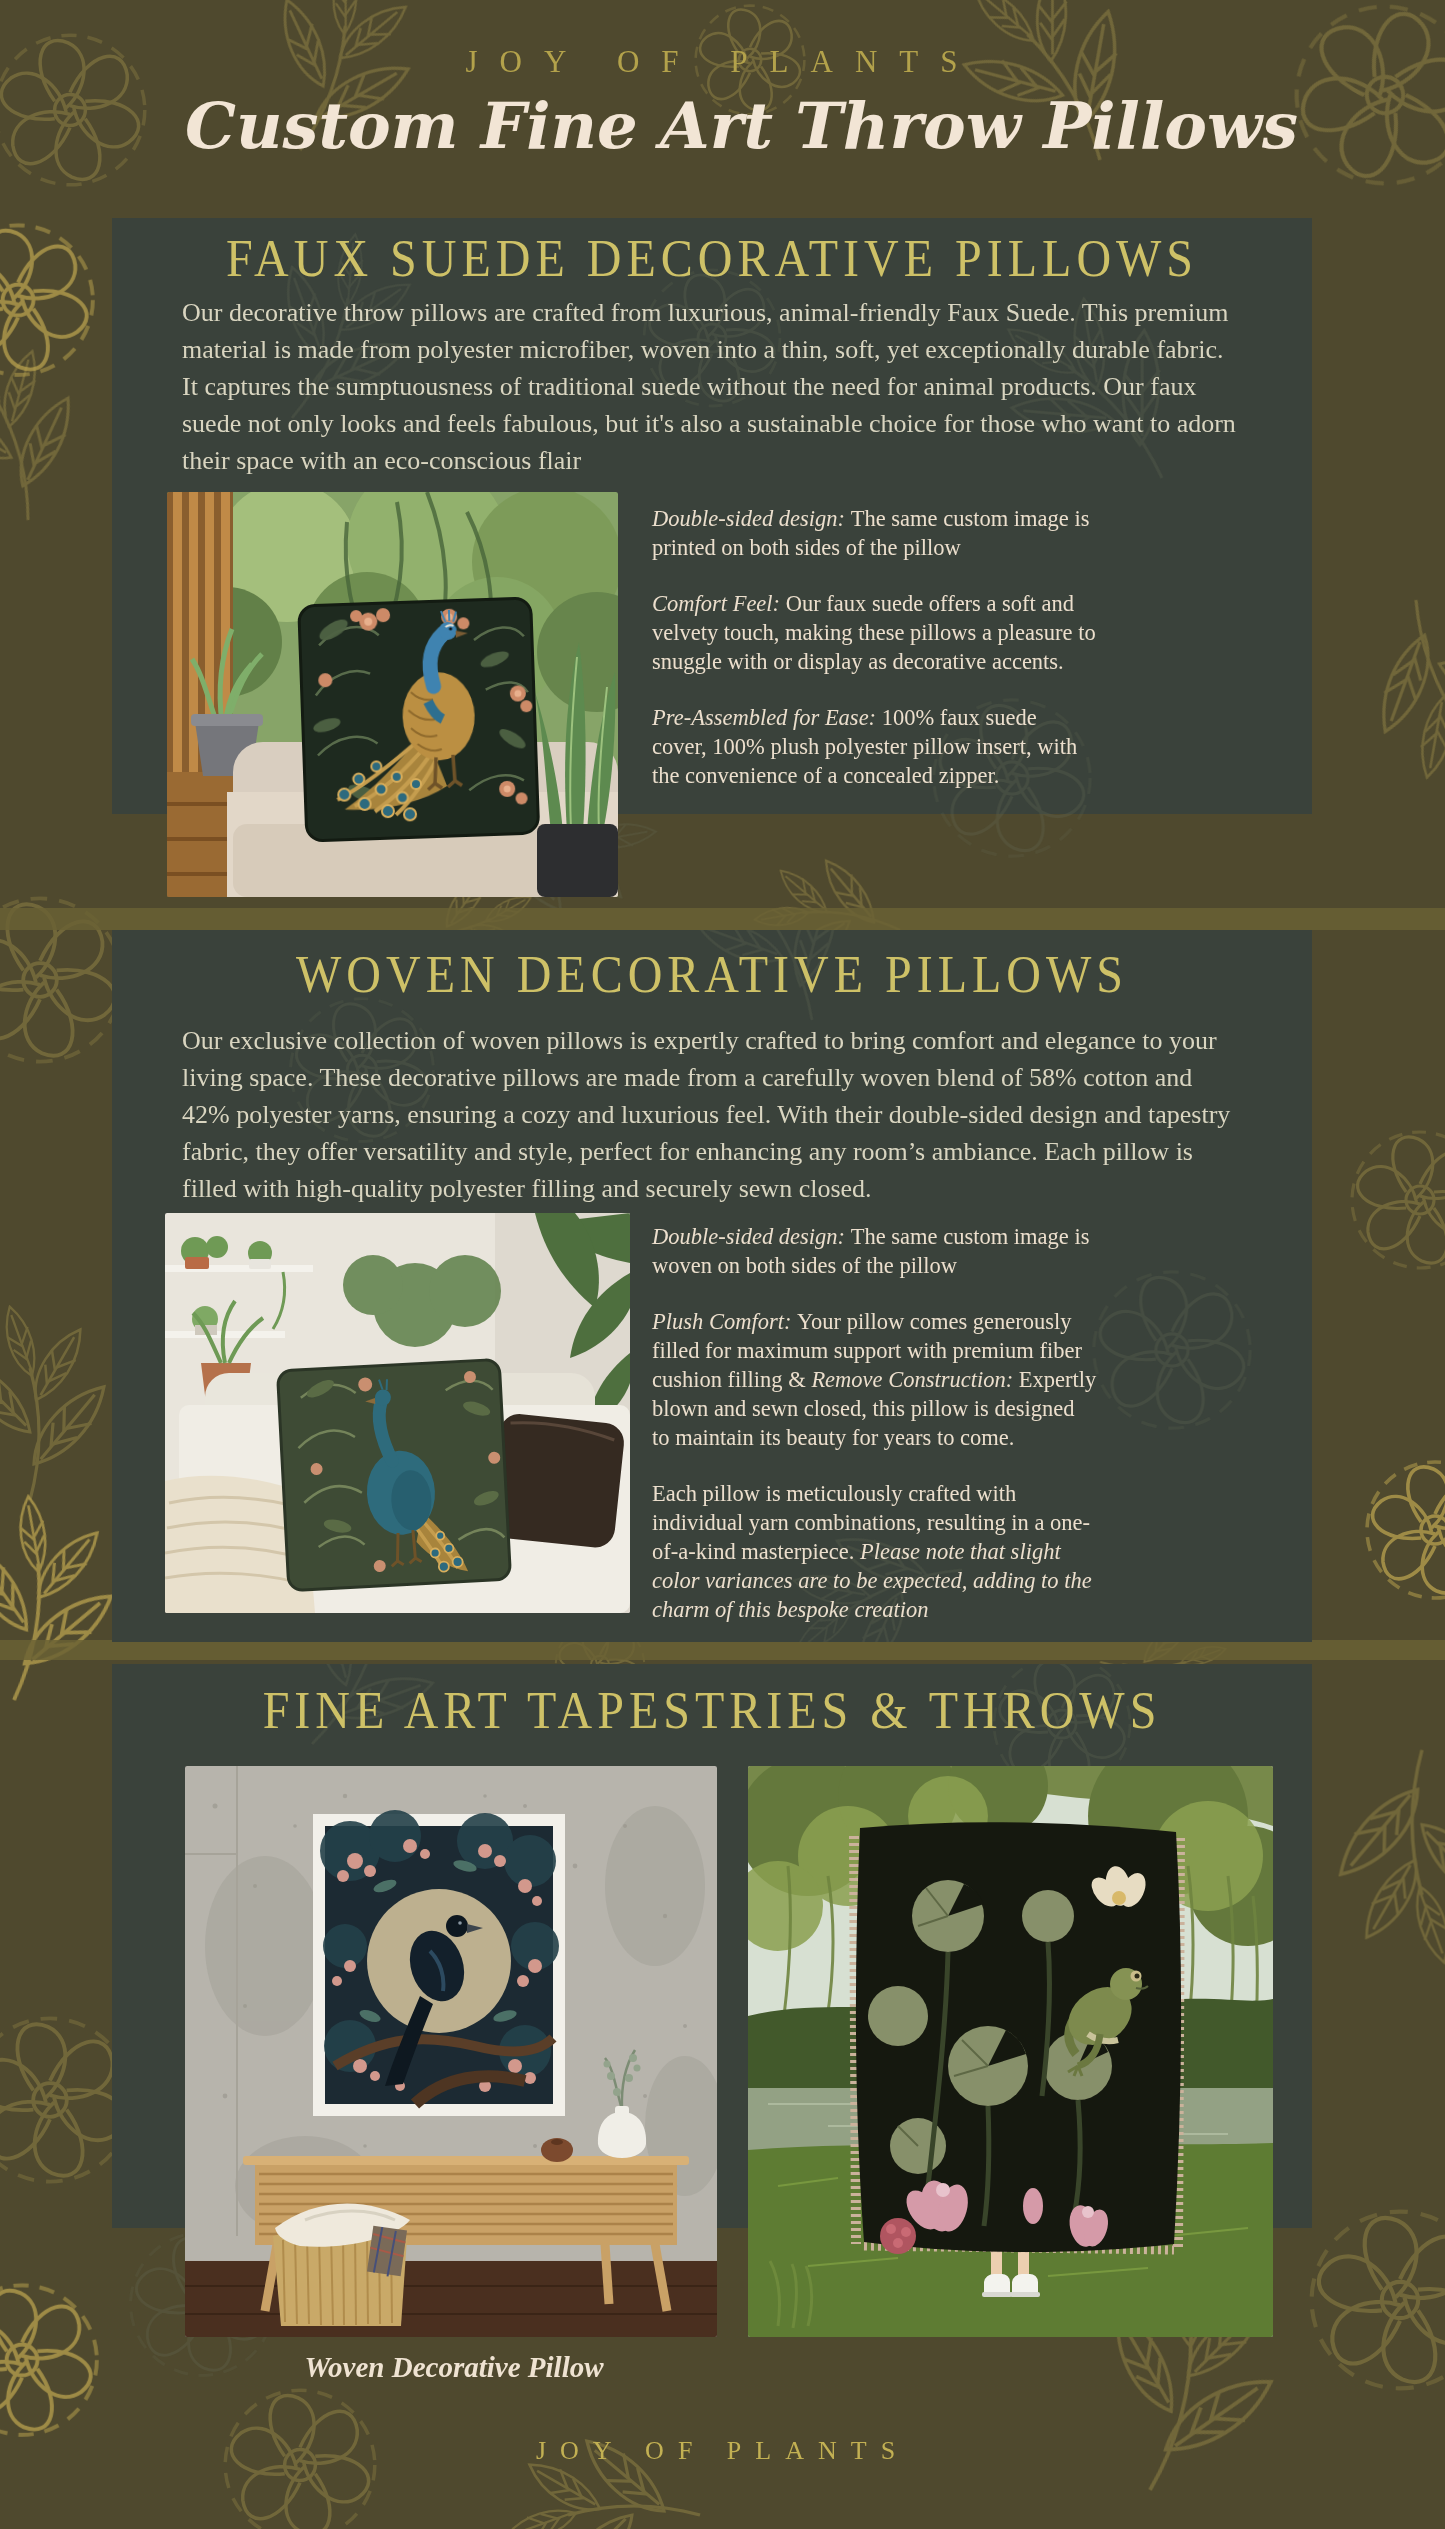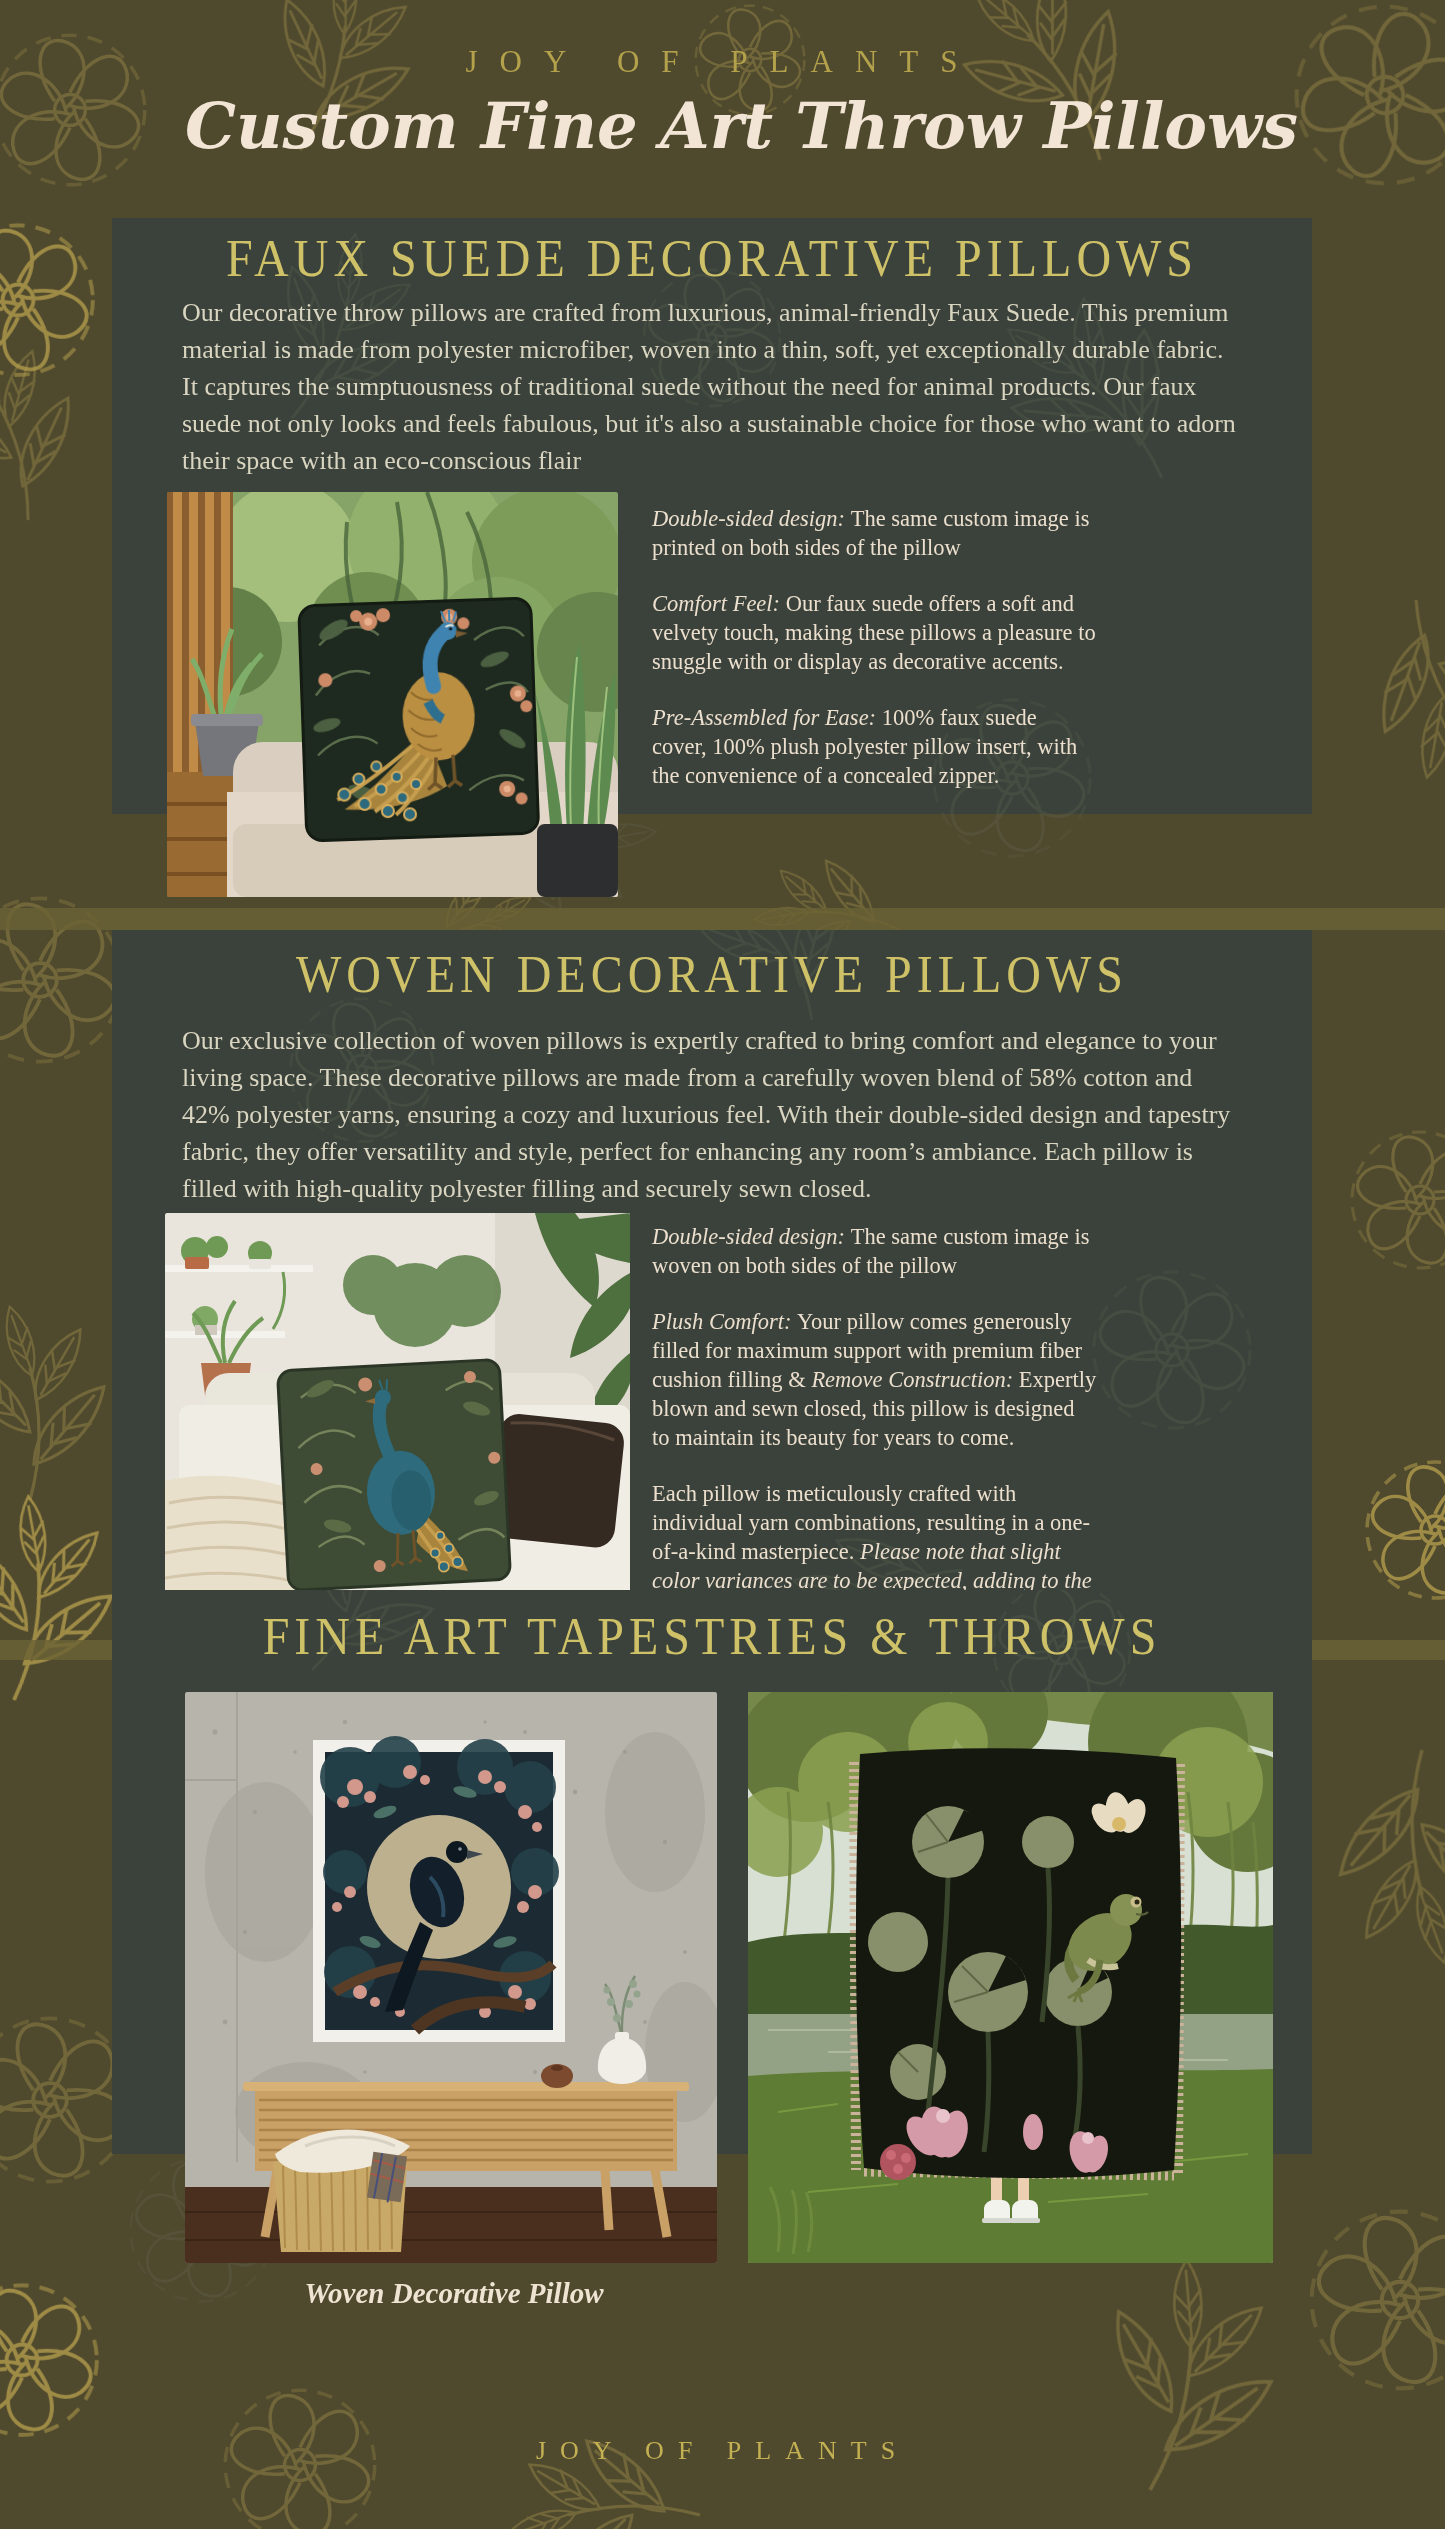--- a/index.html
+++ b/index.html
@@ -13,21 +13,21 @@
   .brand{position:absolute;left:0;width:1445px;text-align:center;z-index:4;color:#b3a24b;
          font-size:31px;letter-spacing:22px;}
   #brandTop{top:44px}
   #brandBottom{top:2436px;font-size:26px;letter-spacing:14px;color:#c2b053;}
   .script{position:absolute;left:0;top:88px;width:1445px;text-align:center;z-index:4;
           color:#f2e5d5;font-style:italic;font-weight:700;font-size:64px;
           font-family:"DejaVu Serif",serif;padding-left:19px;}
   .panel{position:absolute;left:112px;width:1200px;background:#3a423b;z-index:3;}
   #p1{top:218px;height:596px}
   #p2{top:930px;height:712px}
-  #p3{top:1590px;height:564px}
+  #p3{top:1664px;height:564px}
   .pp{position:absolute;left:0;top:0;z-index:0;pointer-events:none;}
   .sec{position:absolute;left:0;right:0;margin:0;text-align:center;z-index:1;
        color:#cec167;font-weight:400;font-size:48px;letter-spacing:5px;
        transform:scaleY(1.1);transform-origin:50% 0;}
   #p1 .sec{top:10px}
   #p2 .sec{top:14px}
   #p3 .sec{top:16px}
   .intro{position:absolute;left:50%;transform:translateX(-50%);width:1060px;margin:0;z-index:1;
          text-align:left;color:#d9d5c0;font-size:26px;line-height:37px;}
   #p1 .intro{top:76px}

